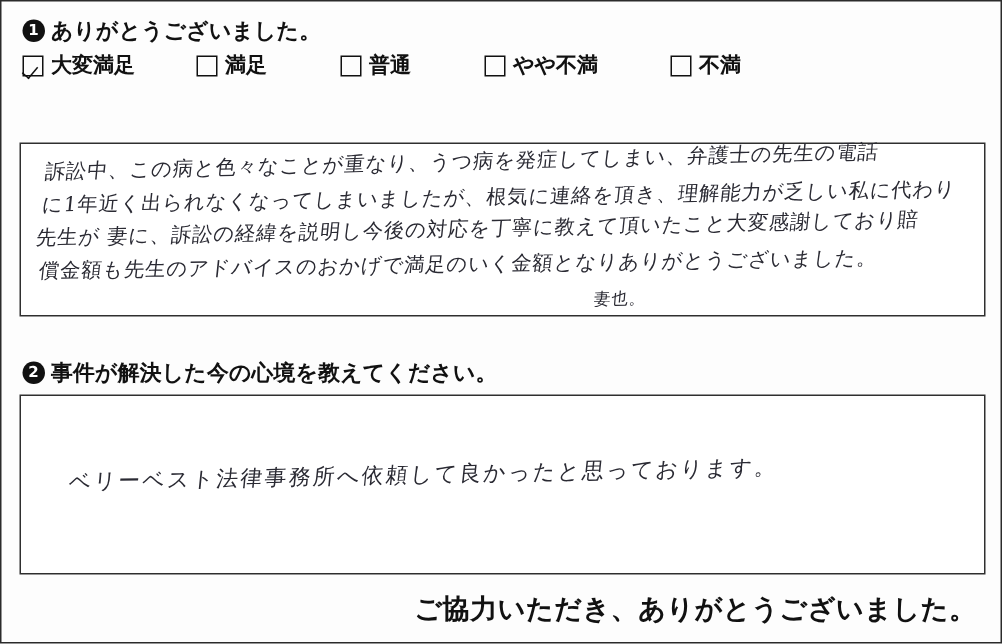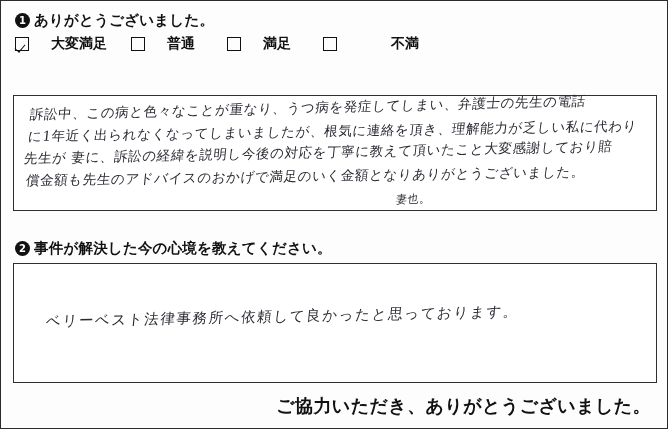--- a/index.html
+++ b/index.html
@@ -61,28 +61,28 @@
     top: 34px;
     width: 636px;
     display: flex;
     align-items: center;
     font-size: 14px;
     font-weight: bold;
   }
   .choice {
     display: flex;
     align-items: center;
-    gap: 22px;
+    gap: 5px;
     white-space: nowrap;
   }
   .c0 { width: 116px; }
   .c1 { width: 96px; }
   .c2 { width: 96px; }
   .c3 { width: 124px; }
-  .c4 { width: 96px; justify-content: space-between; }
+  .c4 { width: 96px; }
   .box {
     position: relative;
     display: inline-block;
     width: 12px;
     height: 12px;
     border: 1.4px solid #111111;
     flex: none;
   }
   .box.checked::after {
     content: "";
@@ -168,27 +168,31 @@
   <div class="question q1">
     <span class="num-badge">1</span>
     <span>ありがとうございました。</span>
   </div>
 
   <div class="choices">
     <label class="choice c0">
       <span class="box checked"></span>
       <span>大変満足</span>
     </label>
+    <label class="choice c1">
+      <span class="box"></span>
+      <span>満足</span>
+    </label>
     <label class="choice c2">
       <span class="box"></span>
       <span>普通</span>
     </label>
-    <label class="choice c1">
-      <span class="box"></span>
-      <span>満足</span>
+    <label class="choice c3">
+      <span class="box"></span>
+      <span>やや不満</span>
     </label>
     <label class="choice c4">
       <span class="box"></span>
       <span>不満</span>
     </label>
   </div>
 
   <div class="sublabel">満足に感じた点</div>
 
   <div class="answer-box ab1">

